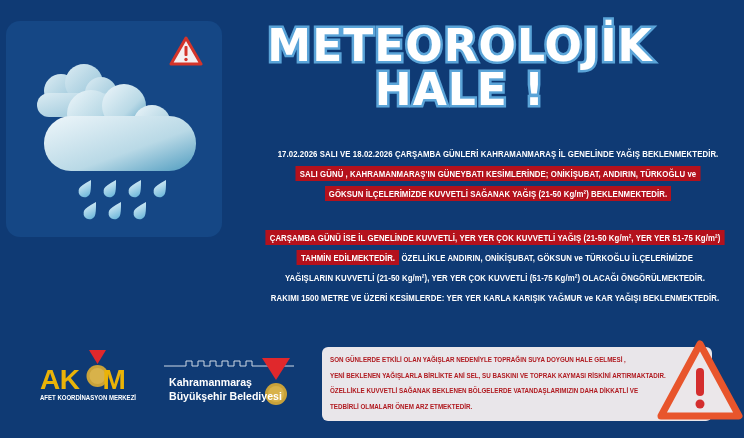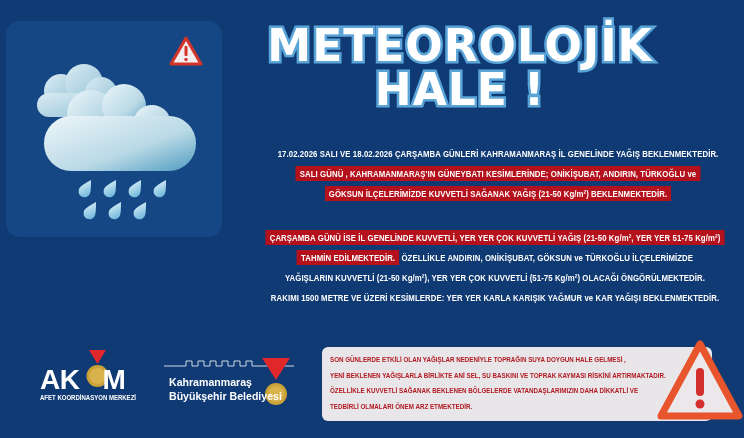--- a/index.html
+++ b/index.html
@@ -40,21 +40,21 @@
   .notice-text {
     position: absolute; left: 330px; top: 352px;
     font-family: "Liberation Sans", sans-serif; font-weight: bold;
     font-size: 8px; color: #b01a20; line-height: 15.5px;
     transform: scaleX(0.78); transform-origin: left top; white-space: nowrap;
   }
   .warn-big { position: absolute; left: 657px; top: 338px; }
   .akom { position: absolute; left: 36px; top: 350px; }
   .akom-word {
     position: absolute; left: 40px; top: 364px; font-family: "Liberation Sans", sans-serif;
-    font-weight: bold; font-size: 28px; letter-spacing: -0.5px; color: #ffffff;
+    font-weight: bold; font-size: 28px; letter-spacing: -0.5px; color: #eab308;
   }
   .akom-sub {
     position: absolute; left: 40px; top: 394px; font-family: "Liberation Sans", sans-serif;
     font-weight: bold; font-size: 7px; color: #fff; transform: scaleX(0.86); transform-origin: left top;
     white-space: nowrap;
   }
   .kbb-name {
     position: absolute; left: 169px; top: 375px; font-family: "Liberation Sans", sans-serif;
     font-size: 11.5px; line-height: 14px; color: #fff; transform: scaleX(0.92); transform-origin: left top;
     white-space: nowrap; font-weight: bold;

